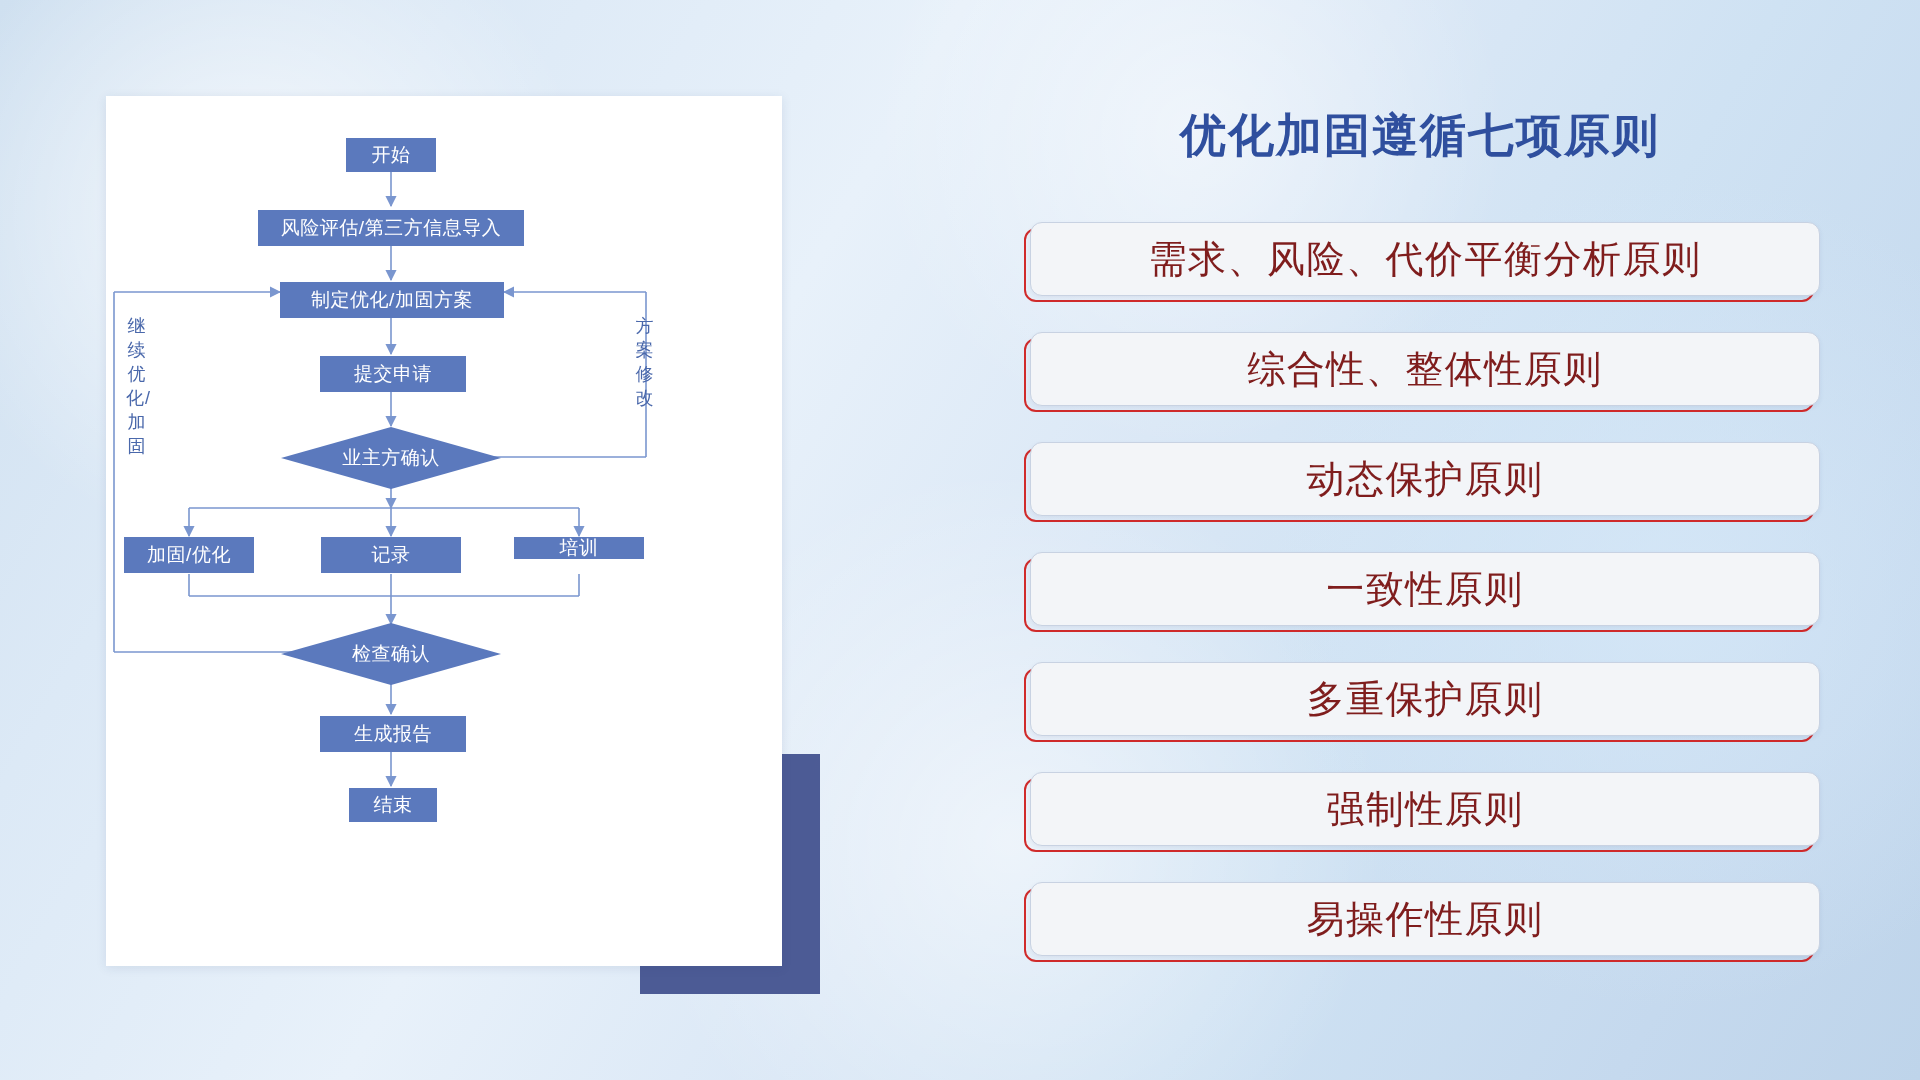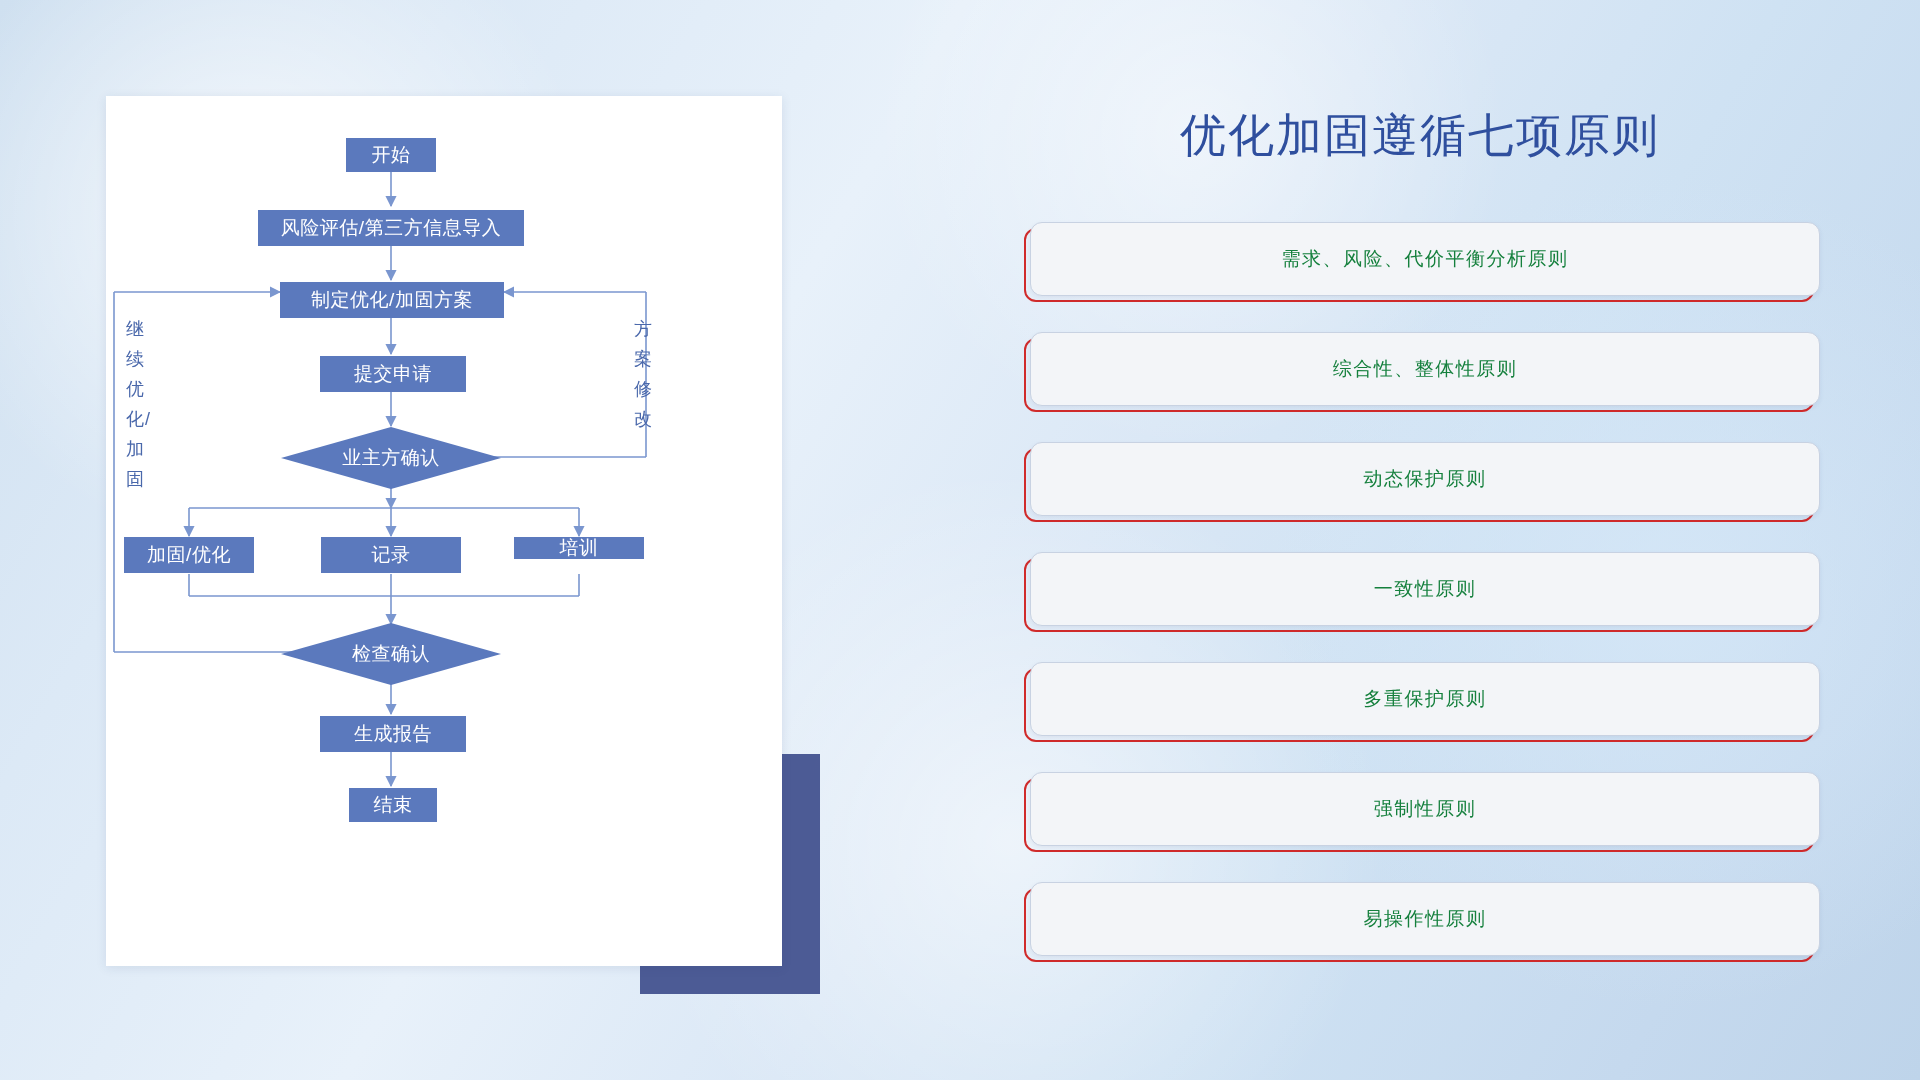--- a/index.html
+++ b/index.html
@@ -96,36 +96,36 @@
     align-items: center;
     justify-content: center;
     color: #ffffff;
     font-size: 19px;
     letter-spacing: 0.5px;
   }
   .side-label {
     position: absolute;
     color: #4a68ab;
     font-size: 18px;
-    line-height: 30px;
+    line-height: 24px;
     width: 22px;
-    text-align: left;
+    text-align: center;
     letter-spacing: 1px;
   }
 
   
   .right-title {
     position: absolute;
     left: 1030px;
     top: 105px;
     width: 780px;
     text-align: center;
     color: #2f4f9e;
     font-size: 46px;
-    font-weight: normal;
+    font-weight: bold;
     letter-spacing: 2px;
   }
   .principles {
     position: absolute;
     left: 1024px;
     top: 228px;
     width: 790px;
   }
   .principle {
     position: relative;
@@ -147,22 +147,22 @@
     top: -6px;
     width: 100%;
     height: 100%;
     background: #f3f5f8;
     border: 1px solid #c8d2e2;
     border-radius: 12px;
     box-sizing: border-box;
     display: flex;
     align-items: center;
     justify-content: center;
-    color: #15803d;
-    font-size: 19px;
+    color: #7f1d1d;
+    font-size: 38px;
     letter-spacing: 1.5px;
     box-shadow: 0 2px 5px rgba(40,60,110,0.07);
   }
 </style>
 </head>
 <body>
 
 <div class="bg-bloom bloom-a"></div>
 <div class="bg-bloom bloom-d"></div>
 <div class="bg-bloom bloom-b"></div>

